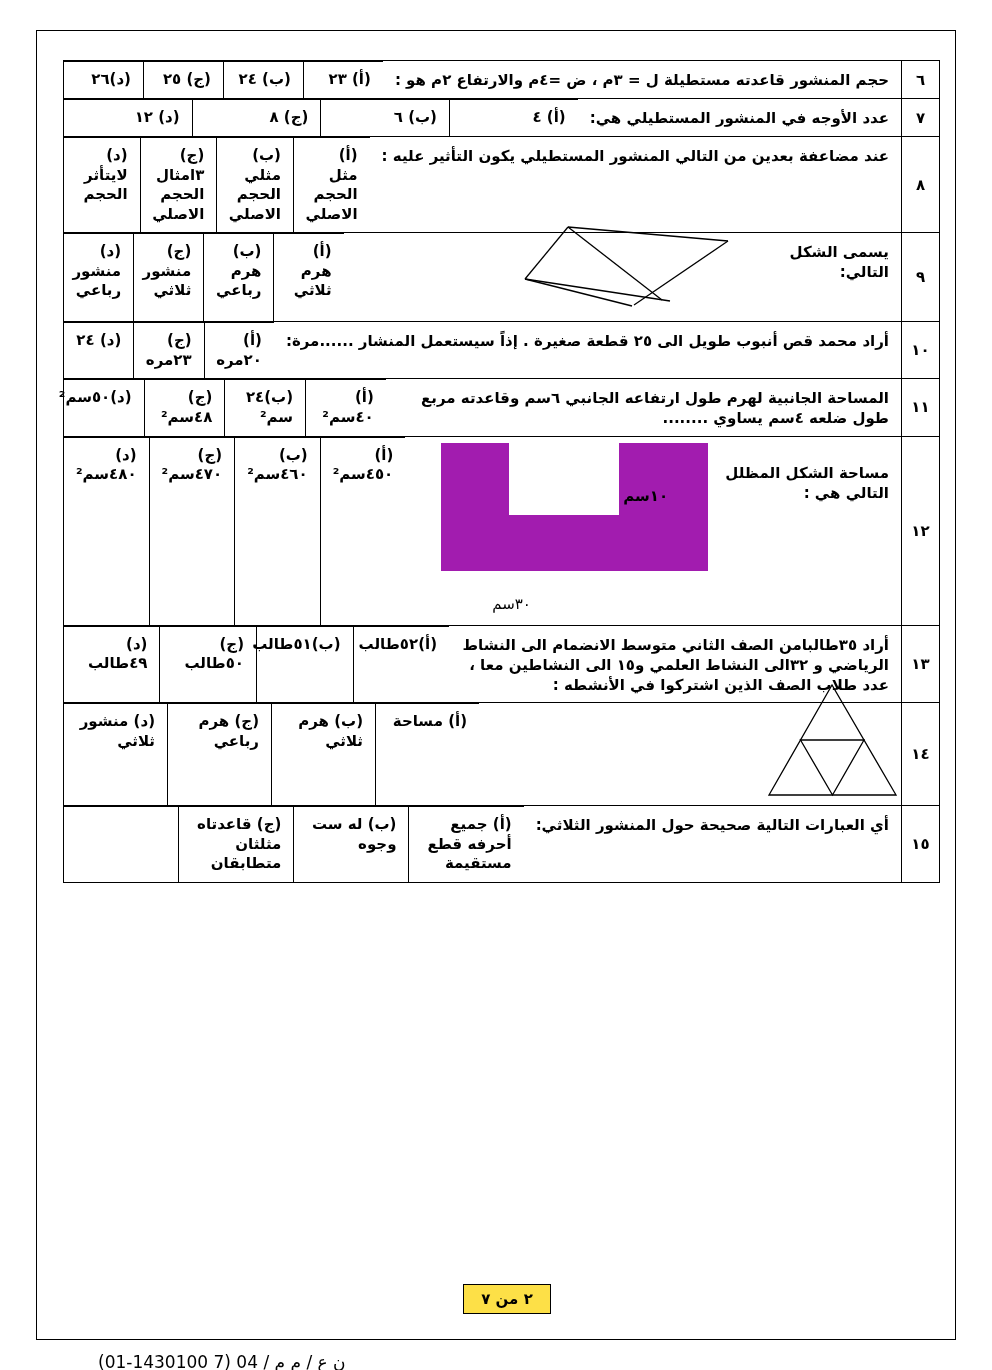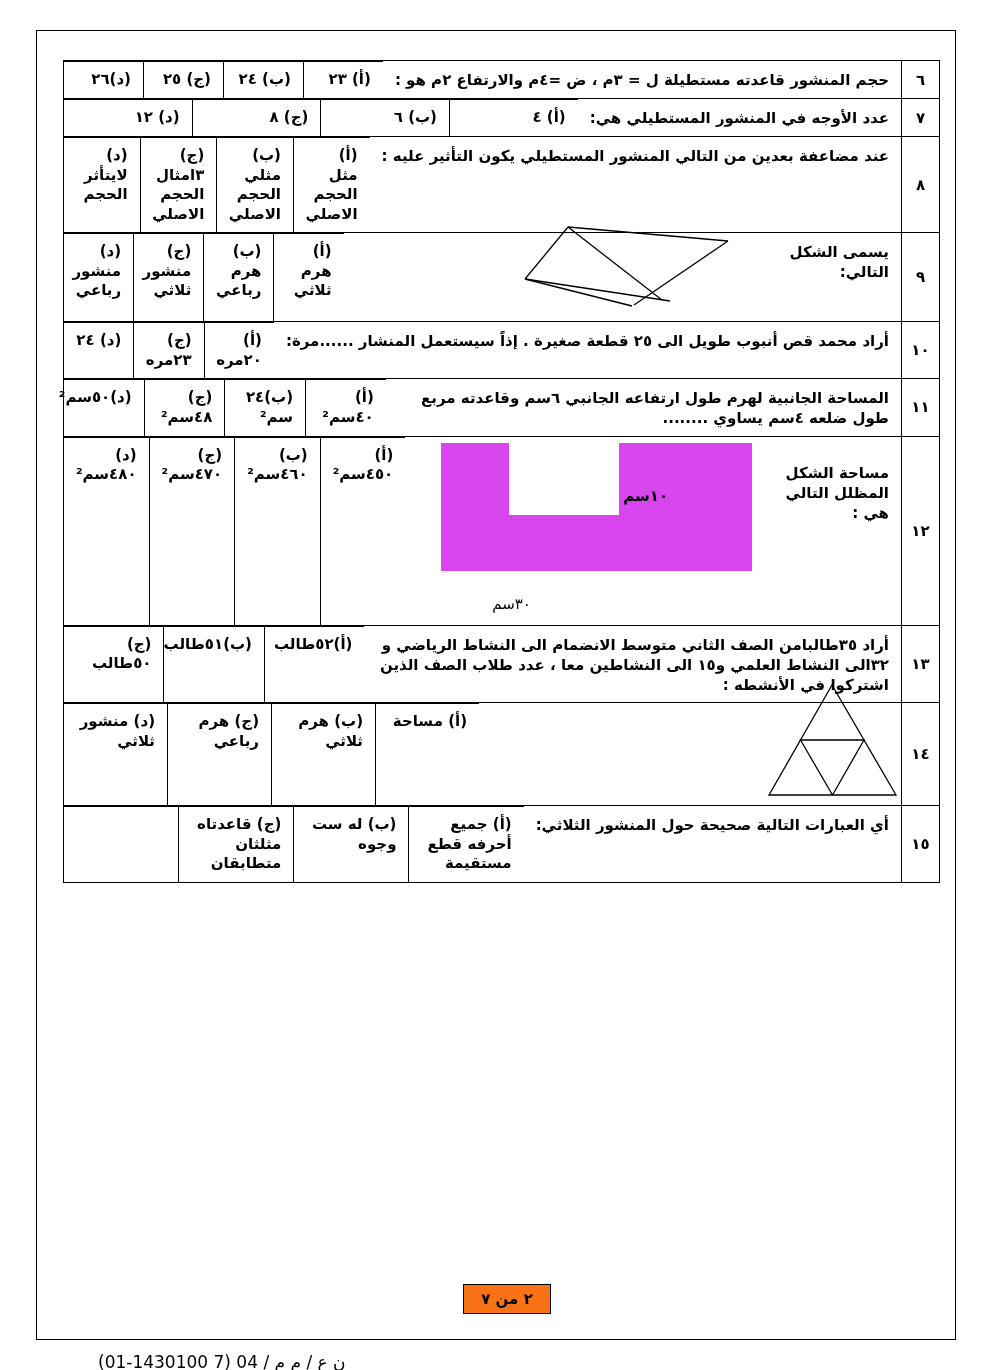--- a/index.html
+++ b/index.html
@@ -31,41 +31,40 @@
   .opt{
     flex:1;min-width:0;padding:8px 12px;font-weight:bold;font-size:15px;
     line-height:1.3;min-height:20px;
   }
   .opt:not(:last-child){border-left:1px solid #000;}
   .figwrap{direction:ltr;text-align:left;}
   .figwrap9{margin:-12px 0 8px 0;}
   .figwrap9 svg{margin-left:178px;display:block;}
   .q12text{padding-top:26px;}
   .shape12{
-    position:relative;width:267px;height:128px;background:#d946ef;
+    position:relative;width:267px;height:128px;background:#a21caf;
     margin:6px 0 0 36px;
-    padding-left:44px;
   }
   .notch12{
     position:absolute;left:68px;top:0;width:110px;height:72px;background:#fff;
   }
   .lbl10{
     position:absolute;left:182px;top:44px;font-weight:bold;font-size:15px;direction:rtl;
   }
   .lbl30{
     margin:24px 0 12px 87px;font-weight:normal;font-size:15px;direction:rtl;display:inline-block;
   }
   .figwrap14{margin:-22px 0 6px 0;}
   .figwrap14 svg{margin-left:286px;display:block;}
   .opts15 .opt{min-height:40px;}
   svg line, svg polygon{stroke:#000;stroke-width:1.3;fill:none;}
   .page-num-box{
     position:absolute;left:463px;top:1284px;width:86px;height:28px;
     border:1px solid #000;display:flex;align-items:center;justify-content:center;
-    font-weight:bold;font-size:15px;background:#f97316;
+    font-weight:bold;font-size:15px;background:#fde047;
   }
   .footer-code{
     position:absolute;left:98px;top:1352px;font-size:17px;direction:ltr;text-align:left;
   }
 </style>
 </head>
 <body>
 
 <div class="page-border"></div>
 
@@ -179,20 +178,21 @@
   </div>
 
   <div class="q">
     <div class="num">١٣</div>
     <div class="qbody">
       <div class="qtext">أراد ٣٥طالبامن الصف الثاني متوسط الانضمام الى النشاط الرياضي و ٣٢الى النشاط العلمي و١٥ الى النشاطين معا ، عدد طلاب الصف الذين اشتركوا في الأنشطه :</div>
       <div class="opts">
         <div class="opt">(أ)٥٢طالب</div>
         <div class="opt">(ب)٥١طالب</div>
         <div class="opt">(ج) ٥٠طالب</div>
+        <div class="opt">(د) ٤٩طالب</div>
       </div>
     </div>
   </div>
 
   <div class="q">
     <div class="num">١٤</div>
     <div class="qbody">
       <div class="figwrap figwrap14">
         <svg width="136" height="118" viewBox="0 0 136 118">
           <polygon points="67,4 4,114 131,114"></polygon>

